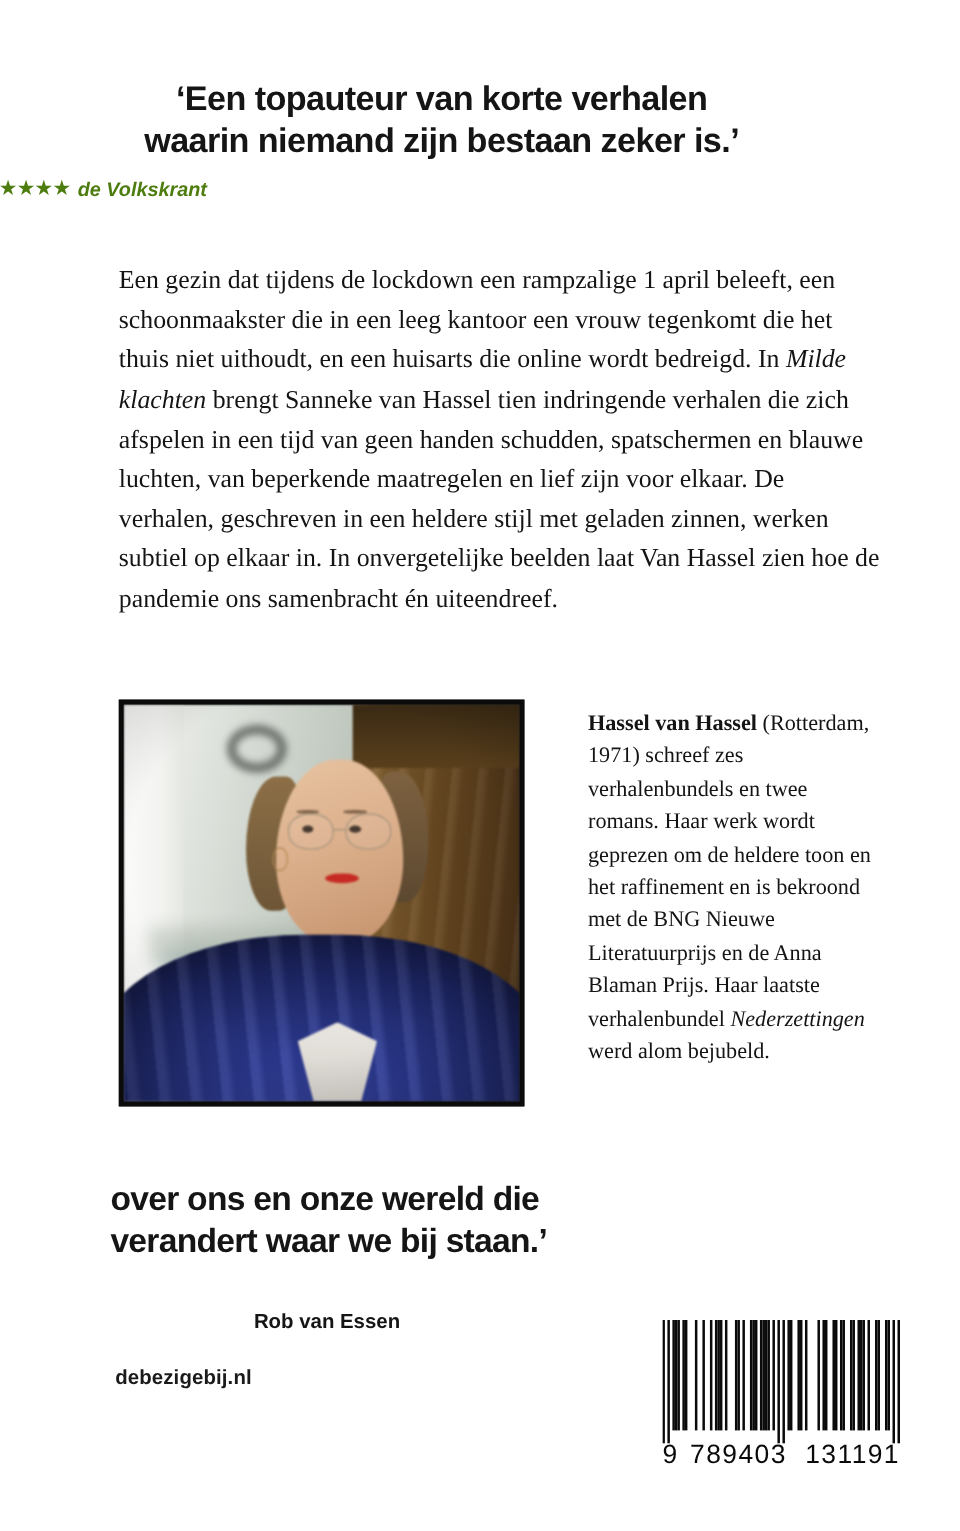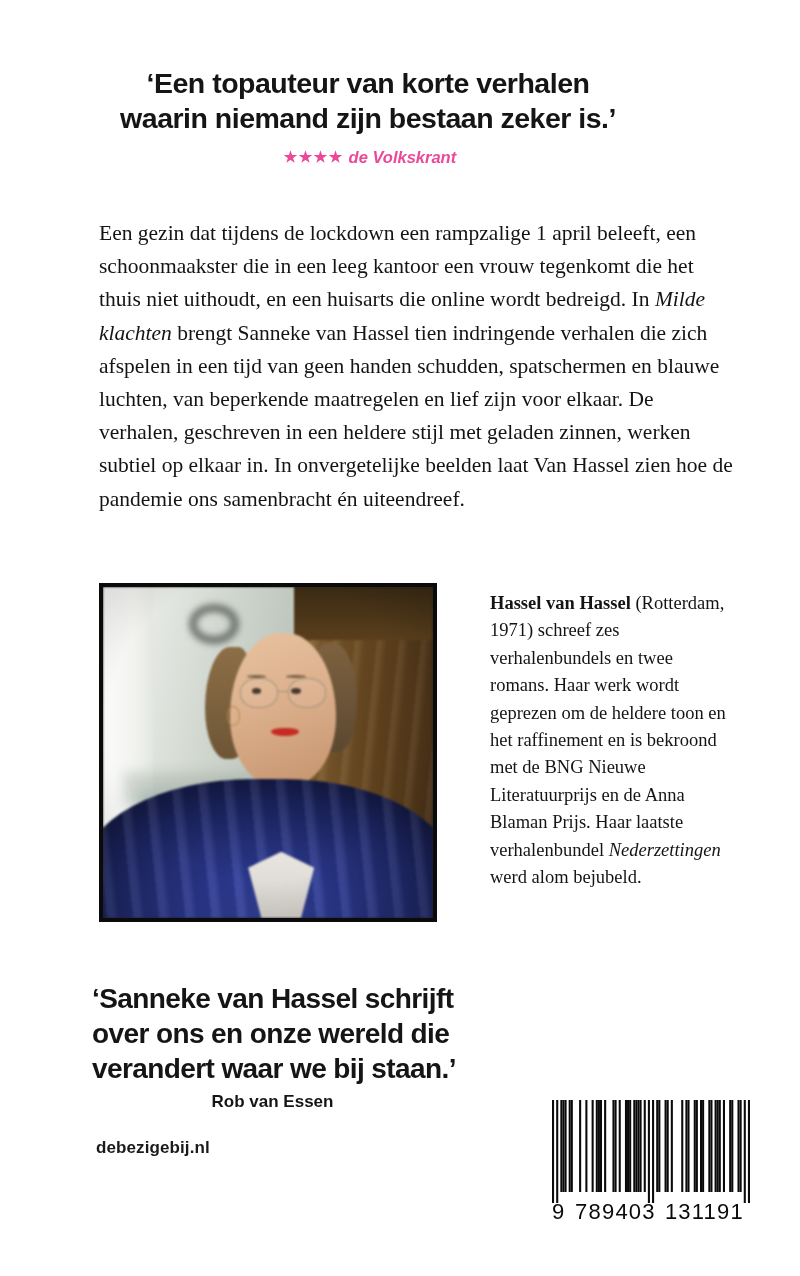--- a/index.html
+++ b/index.html
@@ -31,25 +31,25 @@
     letter-spacing: -0.5px;
     color: #151515;
   }
   .top-quote .ql { display: block; }
 
   .source-line {
     position: absolute;
     left: 0;
     top: 148px;
     width: 740px;
-    text-align: center;
+    text-align: left;
     font-family: "Liberation Sans", sans-serif;
     font-size: 16.5px;
     font-weight: bold;
-    color: #ec4899;
+    color: #4d7c0f;
   }
   .stars {
     letter-spacing: 1.5px;
     font-size: 15px;
     display: inline-block;
     vertical-align: 1px;
   }
   .source-name {
     font-style: italic;
     font-weight: bold;
@@ -382,21 +382,21 @@
     width: 198px;
     font-family: "Liberation Sans", sans-serif;
     font-size: 22px;
     letter-spacing: 1.2px;
     color: #0a0a0a;
     display: flex;
     align-items: baseline;
   }
   .bd-lead { width: 20px; text-align: left; }
   .bd-left { flex: 1; text-align: center; }
-  .bd-right { flex: 1.05; text-align: center; }
+  .bd-right { flex: 1.05; text-align: right; }
 </style>
 </head>
 <body>
 
 <div class="top-quote">
   <span class="ql">‘Een topauteur van korte verhalen</span>
   <span class="ql">waarin niemand zijn bestaan zeker is.’</span>
 </div>
 
 <div class="source-line">
@@ -438,21 +438,20 @@
     <div class="fig-shoulders"></div>
     <div class="fig-shirt"></div>
 
     <div class="photo-vignette"></div>
   </div>
 </div>
 
 <p class="bio"><b>Hassel van Hassel</b><span> (Rotterdam, 1971) schreef zes verhalenbundels en twee romans. Haar werk wordt geprezen om de heldere toon en het raffinement en is bekroond met de BNG Nieuwe Literatuurprijs en de Anna Blaman Prijs. Haar laatste verhalenbundel </span><i>Nederzettingen</i><span> werd alom bejubeld.</span></p>
 
 <div class="bottom-quote">
-  <span class="ql">‘Sanneke van Hassel schrijft</span>
   <span class="ql">over ons en onze wereld die</span>
   <span class="ql">verandert waar we bij staan.’</span>
 </div>
 
 <div class="bottom-source">Rob van Essen</div>
 
 <div class="publisher">debezigebij.nl</div>
 
 <div class="barcode-wrap">
   <div class="barcode-bars">

